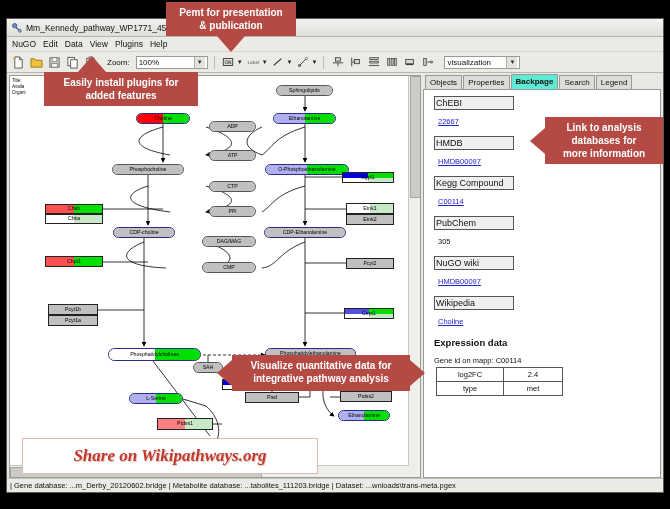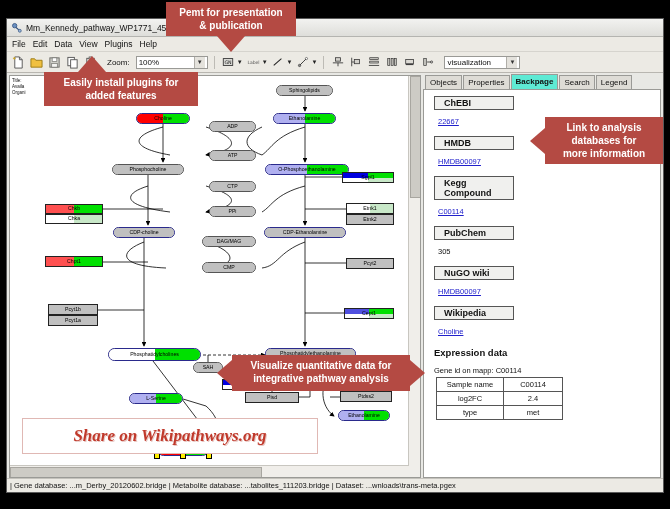--- a/index.html
+++ b/index.html
@@ -39,22 +39,22 @@
   .corner{position:absolute;right:0;bottom:0;width:11px;height:11px;background:#f0eeea;}
   
   .side{width:238px;flex:0 0 auto;display:flex;flex-direction:column;margin:2px 2px 0 1px;min-height:0;}
   .tabs{display:flex;align-items:flex-end;height:14px;gap:1px;padding-left:2px;flex:0 0 auto;}
   .tab{font-size:8px;padding:1px 4px 1px 4px;border:1px solid #9a9a96;border-bottom:none;background:#dedcd6;
        color:#111;line-height:11px;}
   .tab.active{background:#5eead4;font-weight:bold;padding-bottom:2px;}
   .sidebody{flex:1;background:#fff;border:1px solid #9a9a96;overflow:hidden;position:relative;
             padding:6px 8px 0 10px;box-sizing:border-box;}
   .dbsec{margin-bottom:4px;}
-  .dbhdr{border:1px solid #555;background:#f0f0ee;font-size:9px;font-weight:bold;color:#111;
-         padding:1px 9px;width:80px;box-sizing:border-box;}
+  .dbhdr{border:1px solid #555;background:#f0f0ee;font-size:9px;font-weight:normal;color:#111;
+         padding:1px 1px;width:80px;box-sizing:border-box;}
   .dblink{font-size:7.5px;color:#2020cc;text-decoration:underline;margin:3px 0 6px 4px;display:inline-block;}
   .dbplain{font-size:7.5px;color:#111;margin:3px 0 6px 4px;display:inline-block;}
   .exphdr{font-size:9.5px;font-weight:bold;color:#111;margin:5px 0 8px 0;}
   .geneid{font-size:7.5px;color:#111;margin-bottom:2px;}
   table.expr{border-collapse:collapse;margin-left:2px;}
   table.expr td{border:1px solid #555;font-size:7.5px;color:#111;text-align:center;padding:1px 2px;height:11px;}
   table.expr td.c1{width:62px;}
   table.expr td.c2{width:54px;}
   
   .status{height:13px;background:#eceae4;border-top:1px solid #c4c2bc;display:flex;align-items:center;
@@ -75,42 +75,42 @@
   .callout{position:absolute;background:#b44a43;color:#fff;font-weight:bold;text-align:center;
            font-size:10px;line-height:13px;padding:4px 6px;box-sizing:border-box;z-index:40;}
   .arrowdown{position:absolute;width:0;height:0;border-left:14px solid transparent;border-right:14px solid transparent;
              border-top:16px solid #b44a43;z-index:40;}
   .arrowup{position:absolute;width:0;height:0;border-left:14px solid transparent;border-right:14px solid transparent;
              border-bottom:16px solid #b44a43;z-index:40;}
   .arrowleft{position:absolute;width:0;height:0;border-top:13px solid transparent;border-bottom:13px solid transparent;
              border-right:15px solid #b44a43;z-index:40;}
   .arrowright{position:absolute;width:0;height:0;border-top:13px solid transparent;border-bottom:13px solid transparent;
              border-left:15px solid #b44a43;z-index:40;}
-  .sharebox{position:absolute;left:22px;top:418px;width:294px;height:34px;background:#fff;border:1px solid #e0b8b4;
+  .sharebox{position:absolute;left:22px;top:438px;width:294px;height:34px;background:#fff;border:1px solid #e0b8b4;
             display:flex;align-items:center;justify-content:center;z-index:45;}
   .sharebox span{font-size:17px;font-weight:bold;font-style:italic;color:#c0392b;
                  text-shadow:1px 1px 0 #e8c8c4;font-family:"Liberation Serif",serif;}
   .ptitle{position:absolute;left:2px;top:2px;font-size:4.5px;color:#111;line-height:6px;}
 </style>
 </head>
 <body>
 
 <div class="app">
 
   <div class="titlebar">
     <svg class="ticon" viewBox="0 0 12 12">
       <circle cx="4" cy="4" r="2.4" fill="#6a8fc0" stroke="#2b4b7a" stroke-width="0.8"></circle>
       <path d="M5.5 6 L9.5 9.5" stroke="#2b4b7a" stroke-width="1.1" fill="none"></path>
       <circle cx="9.6" cy="9.6" r="1.6" fill="#9ab6d8" stroke="#2b4b7a" stroke-width="0.7"></circle>
     </svg>
     <div class="ttxt">Mm_Kennedy_pathway_WP1771_45176.gpml</div>
   </div>
 
   <div class="menubar">
-    <span>File</span>
+    <span>NuGO</span>
     <span>Edit</span>
     <span>Data</span>
     <span>View</span>
     <span>Plugins</span>
     <span>Help</span>
   </div>
 
   <div class="toolbar">
     <div class="tbtn">
       <svg viewBox="0 0 14 14" width="13" height="13">
@@ -525,24 +525,20 @@
             <div class="dbsec"><div class="dbhdr">PubChem</div><div class="dbplain">305</div></div>
             <div class="dbsec"><div class="dbhdr">NuGO wiki</div><div class="dblink">HMDB00097</div></div>
             <div class="dbsec"><div class="dbhdr">Wikipedia</div><div class="dblink">Choline</div></div>
           </div>
 
         <div class="exphdr">Expression data</div>
         <div class="geneid">Gene id on mapp: C00114</div>
         <table class="expr">
           <tbody id="exprrows">
               <tr>
-                <td class="c1">Sample name</td>
-                <td class="c2">C00114</td>
-              </tr>
-              <tr>
                 <td class="c1">log2FC</td>
                 <td class="c2">2.4</td>
               </tr>
               <tr>
                 <td class="c1">type</td>
                 <td class="c2">met</td>
               </tr>
             </tbody>
         </table>
       </div>

